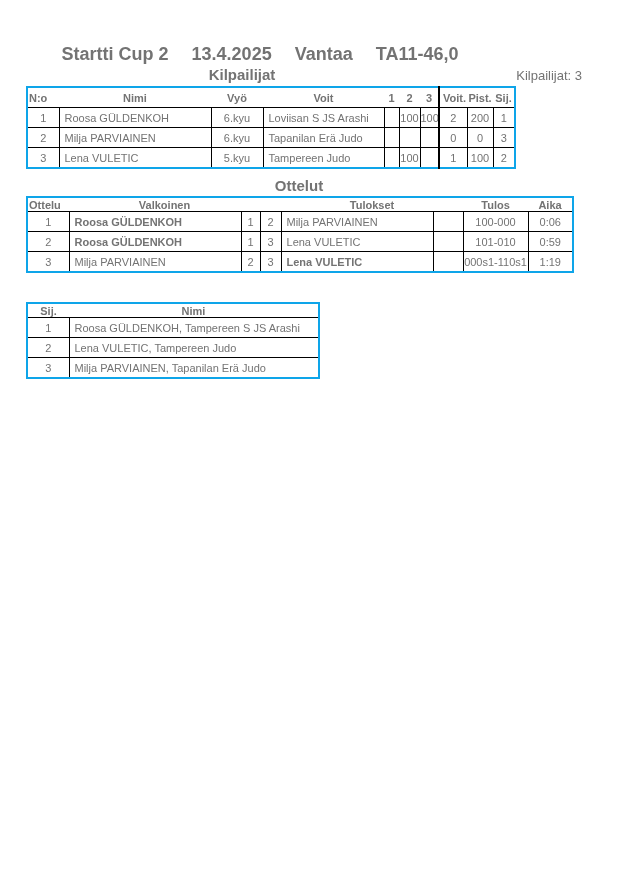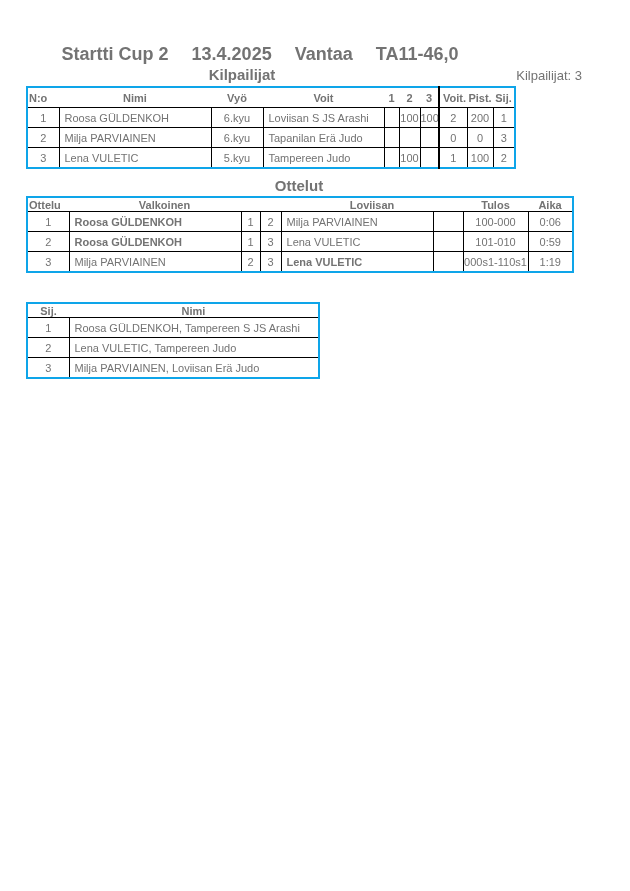--- a/index.html
+++ b/index.html
@@ -131,21 +131,21 @@
       <col style="width:152px">
         <col style="width:30px">
         <col style="width:65px">
         <col style="width:45px">
     </colgroup>
     <thead>
       <tr>
         <th class="left" style="padding-left:1px">Ottelu</th>
         <th class="ctr" colspan="2">Valkoinen</th>
         <th></th>
-        <th class="ctr" colspan="2">Loviisan</th>
+        <th class="ctr" colspan="2">Tulokset</th>
         <th class="ctr">Tulos</th>
         <th class="ctr">Aika</th>
       </tr>
     </thead>
     <tbody>
       <tr>
         <td class="ctr">1</td>
         <td class="left b">Roosa GÜLDENKOH</td>
         <td class="num">1</td>
         <td class="num">2</td>
@@ -193,18 +193,18 @@
       <tr>
         <td class="ctr">1</td>
         <td class="left">Roosa GÜLDENKOH, Tampereen S JS Arashi</td>
       </tr>
       <tr>
         <td class="ctr">2</td>
         <td class="left">Lena VULETIC, Tampereen Judo</td>
       </tr>
       <tr>
         <td class="ctr">3</td>
-        <td class="left">Milja PARVIAINEN, Loviisan Erä Judo</td>
+        <td class="left">Milja PARVIAINEN, Tapanilan Erä Judo</td>
       </tr>
     </tbody>
   </table>
 
 </div>
 
 </body></html>

